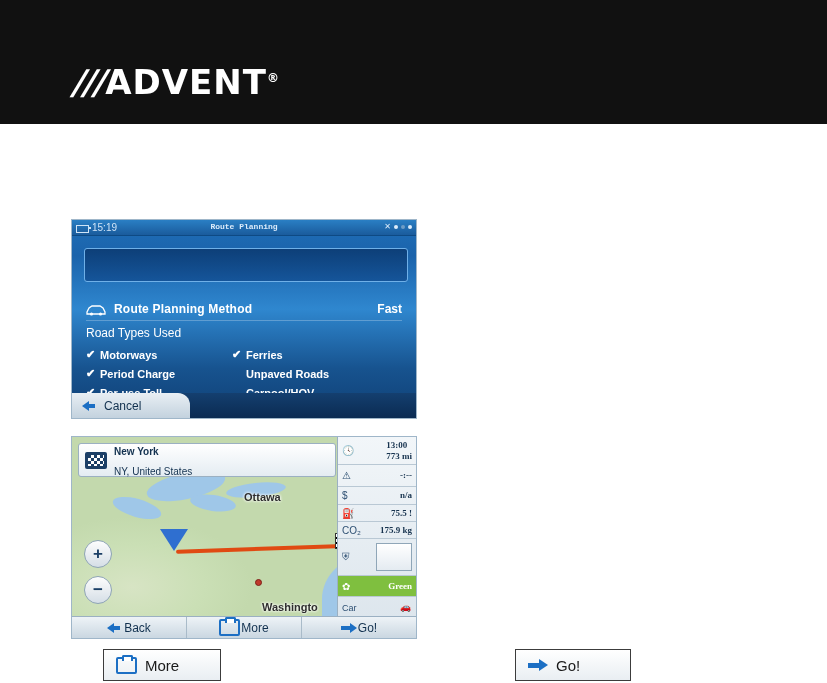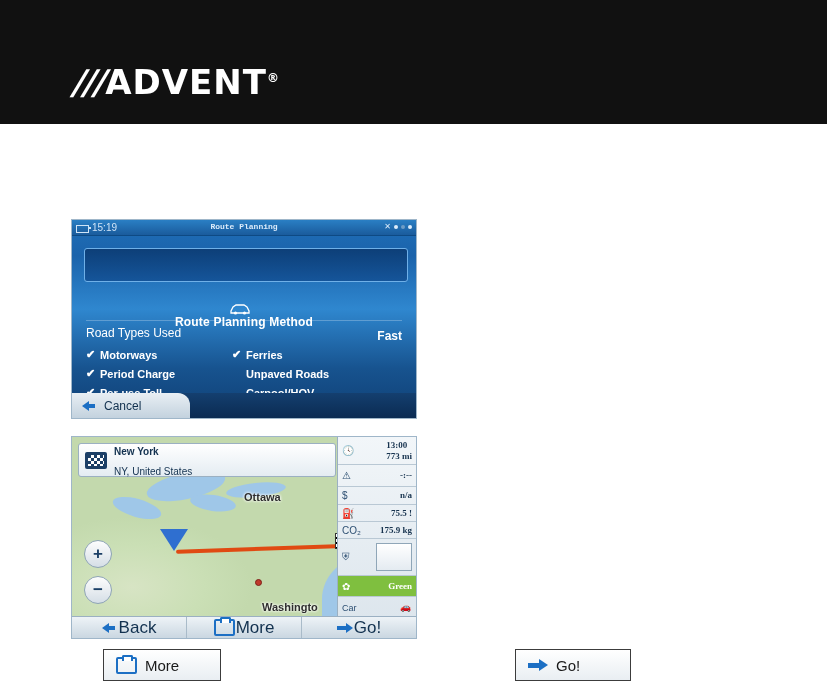--- a/index.html
+++ b/index.html
@@ -74,21 +74,21 @@
   .rp-bigfield{
     position:absolute;left:12px;top:28px;width:322px;height:32px;
     background:linear-gradient(180deg,#0d3f78 0%,#15559a 100%);
     border:1px solid #6fb0e8;border-radius:3px;
   }
   .rp-row{
     position:absolute;left:14px;right:14px;
     display:flex;align-items:center;
     color:#ffffff;
   }
-  #rp-method{top:82px;flex-direction:column;}
+  #rp-method{top:82px;}
   .rp-caricon{
     width:20px;height:13px;margin-right:8px;
     position:relative;
   }
   .rp-caricon svg{display:block;}
   .rp-method-label{font-size:12px;font-weight:bold;letter-spacing:.2px;}
   .rp-method-value{margin-left:auto;font-size:12px;font-weight:bold;}
   .rp-sep{
     position:absolute;left:14px;right:14px;top:100px;height:1px;
     background:rgba(255,255,255,.25);
@@ -188,21 +188,21 @@
     text-shadow:0 0 3px #ffffff,0 0 3px #ffffff;margin-top:28px;}
   .city-dot{position:absolute;width:5px;height:5px;border-radius:50%;background:#c0392b;border:1px solid #7d2018;}
   .map-footer{
     position:absolute;left:0;bottom:0;width:344px;height:21px;
     background:linear-gradient(180deg,#eef3f7 0%,#cad7e1 100%);
     border-top:1px solid #9bb0c2;
     display:flex;
   }
   .mf-btn{
     flex:1;display:flex;align-items:center;justify-content:center;gap:1px;
-    font-size:17px;color:#12314f;border-right:1px solid #a9bbc9;
+    font-size:12px;color:#12314f;border-right:1px solid #a9bbc9;
   }
   .mf-btn:last-child{border-right:none;}
 
   
   .callout{
     position:absolute;height:32px;
     border:1px solid #3c3c3c;
     background:linear-gradient(180deg,#ffffff 0%,#e9eef2 100%);
     display:flex;align-items:center;gap:8px;
     padding:0 12px;box-sizing:border-box;

